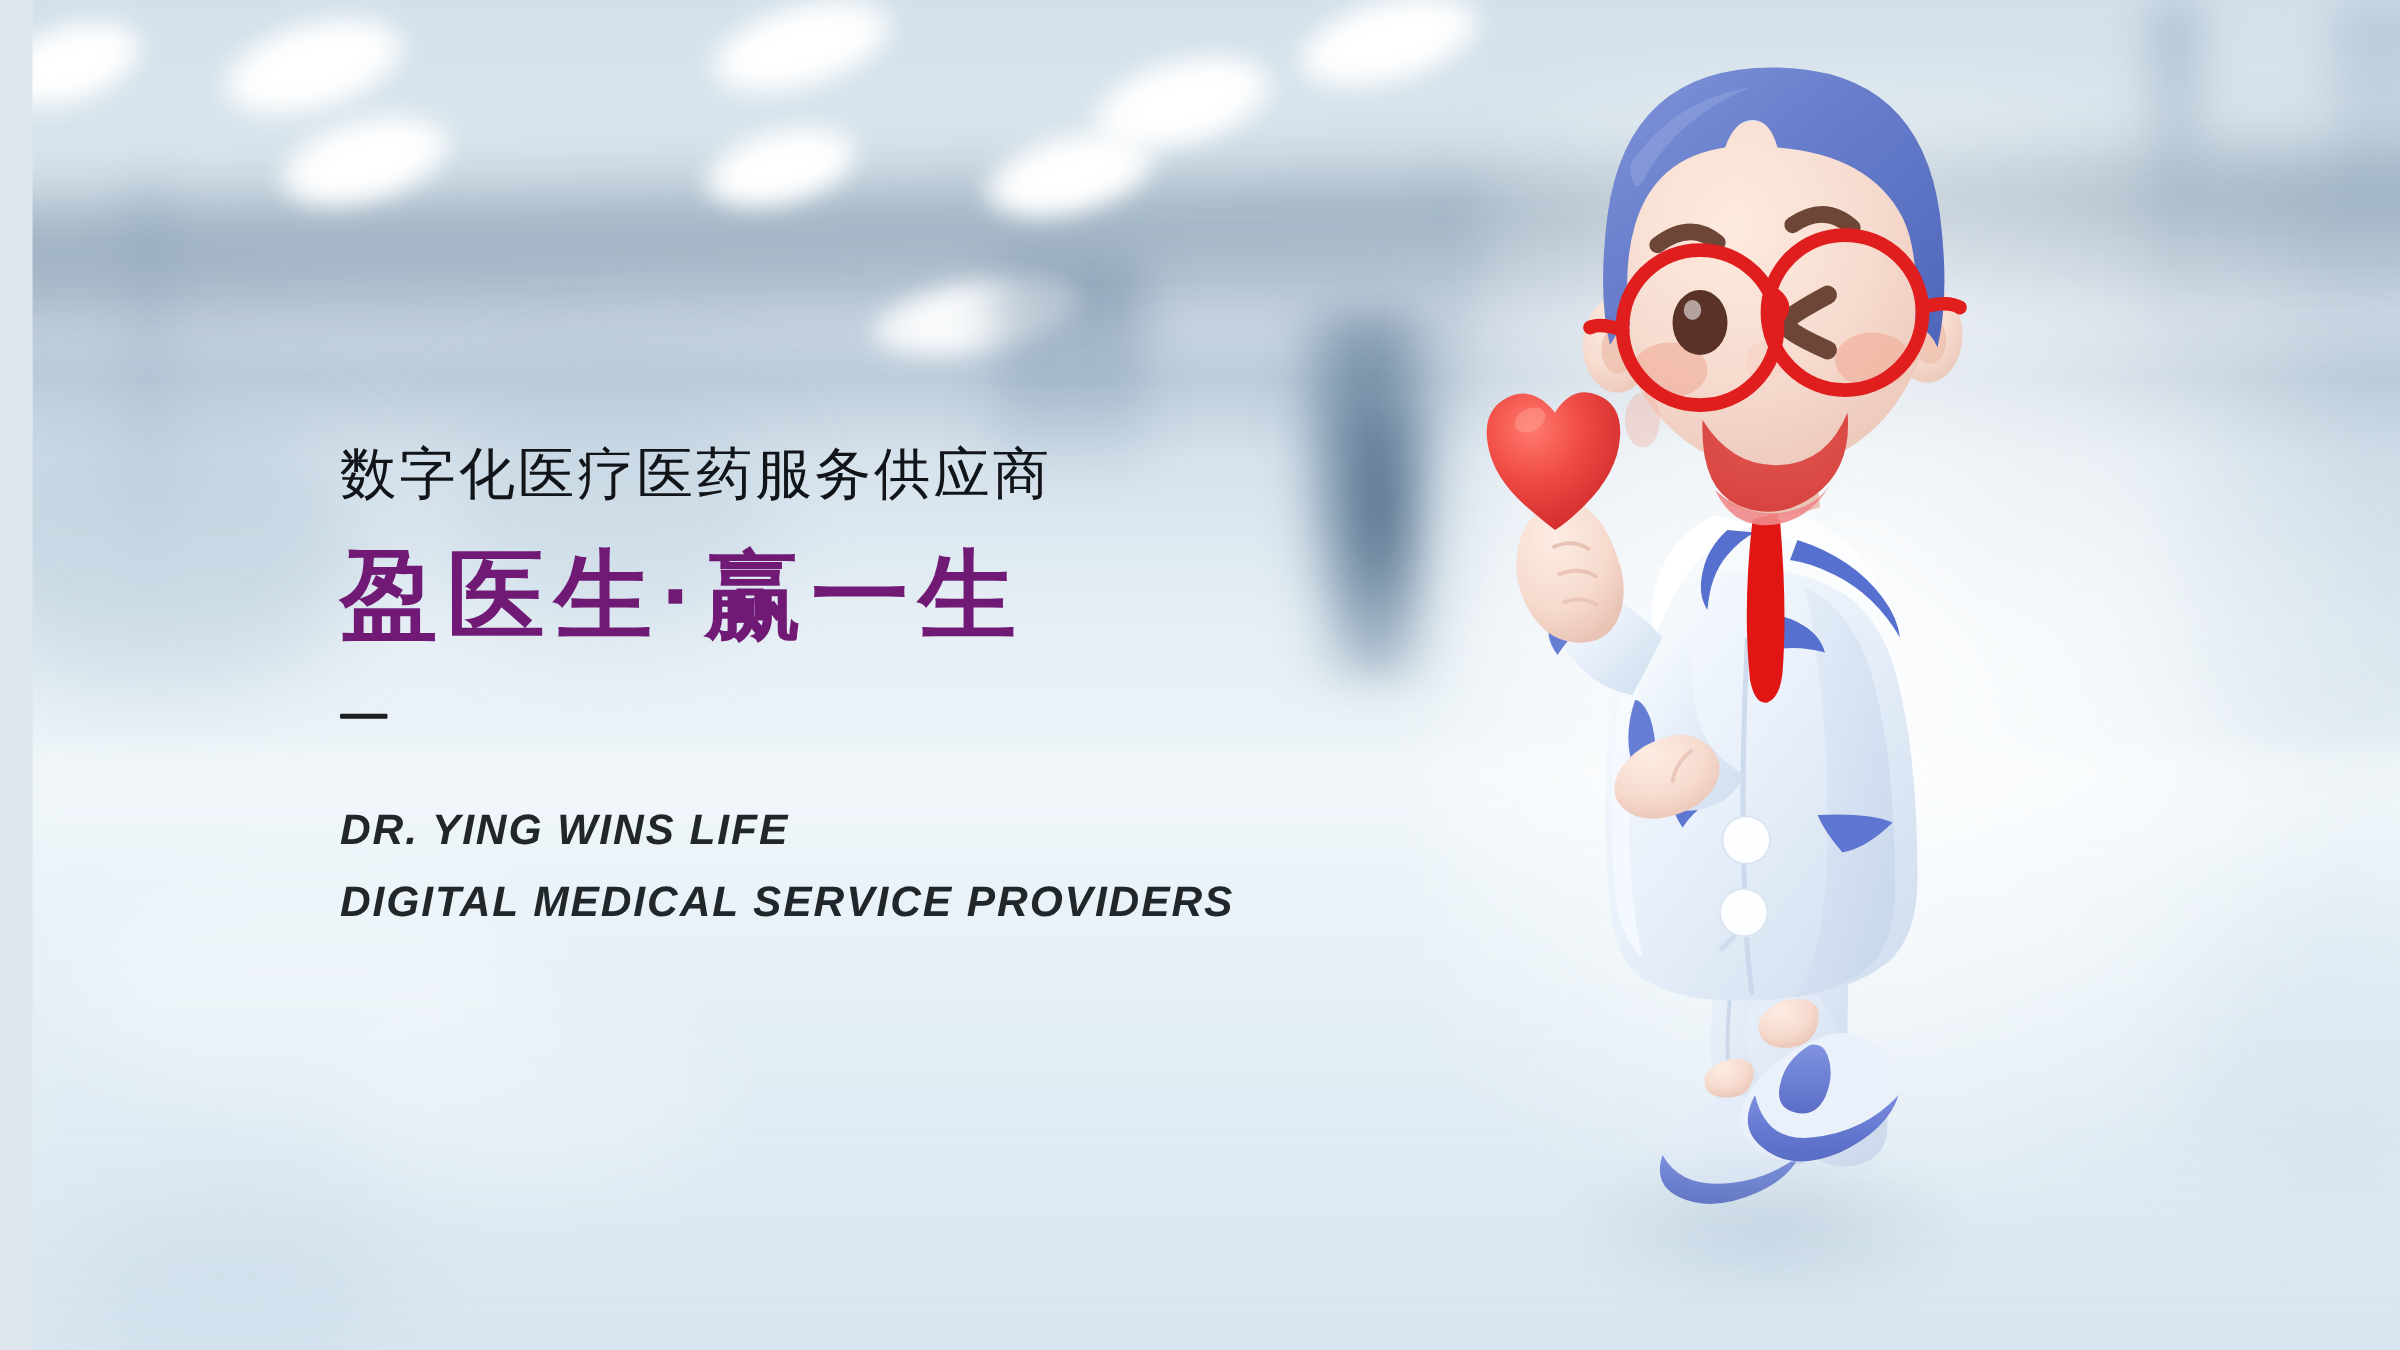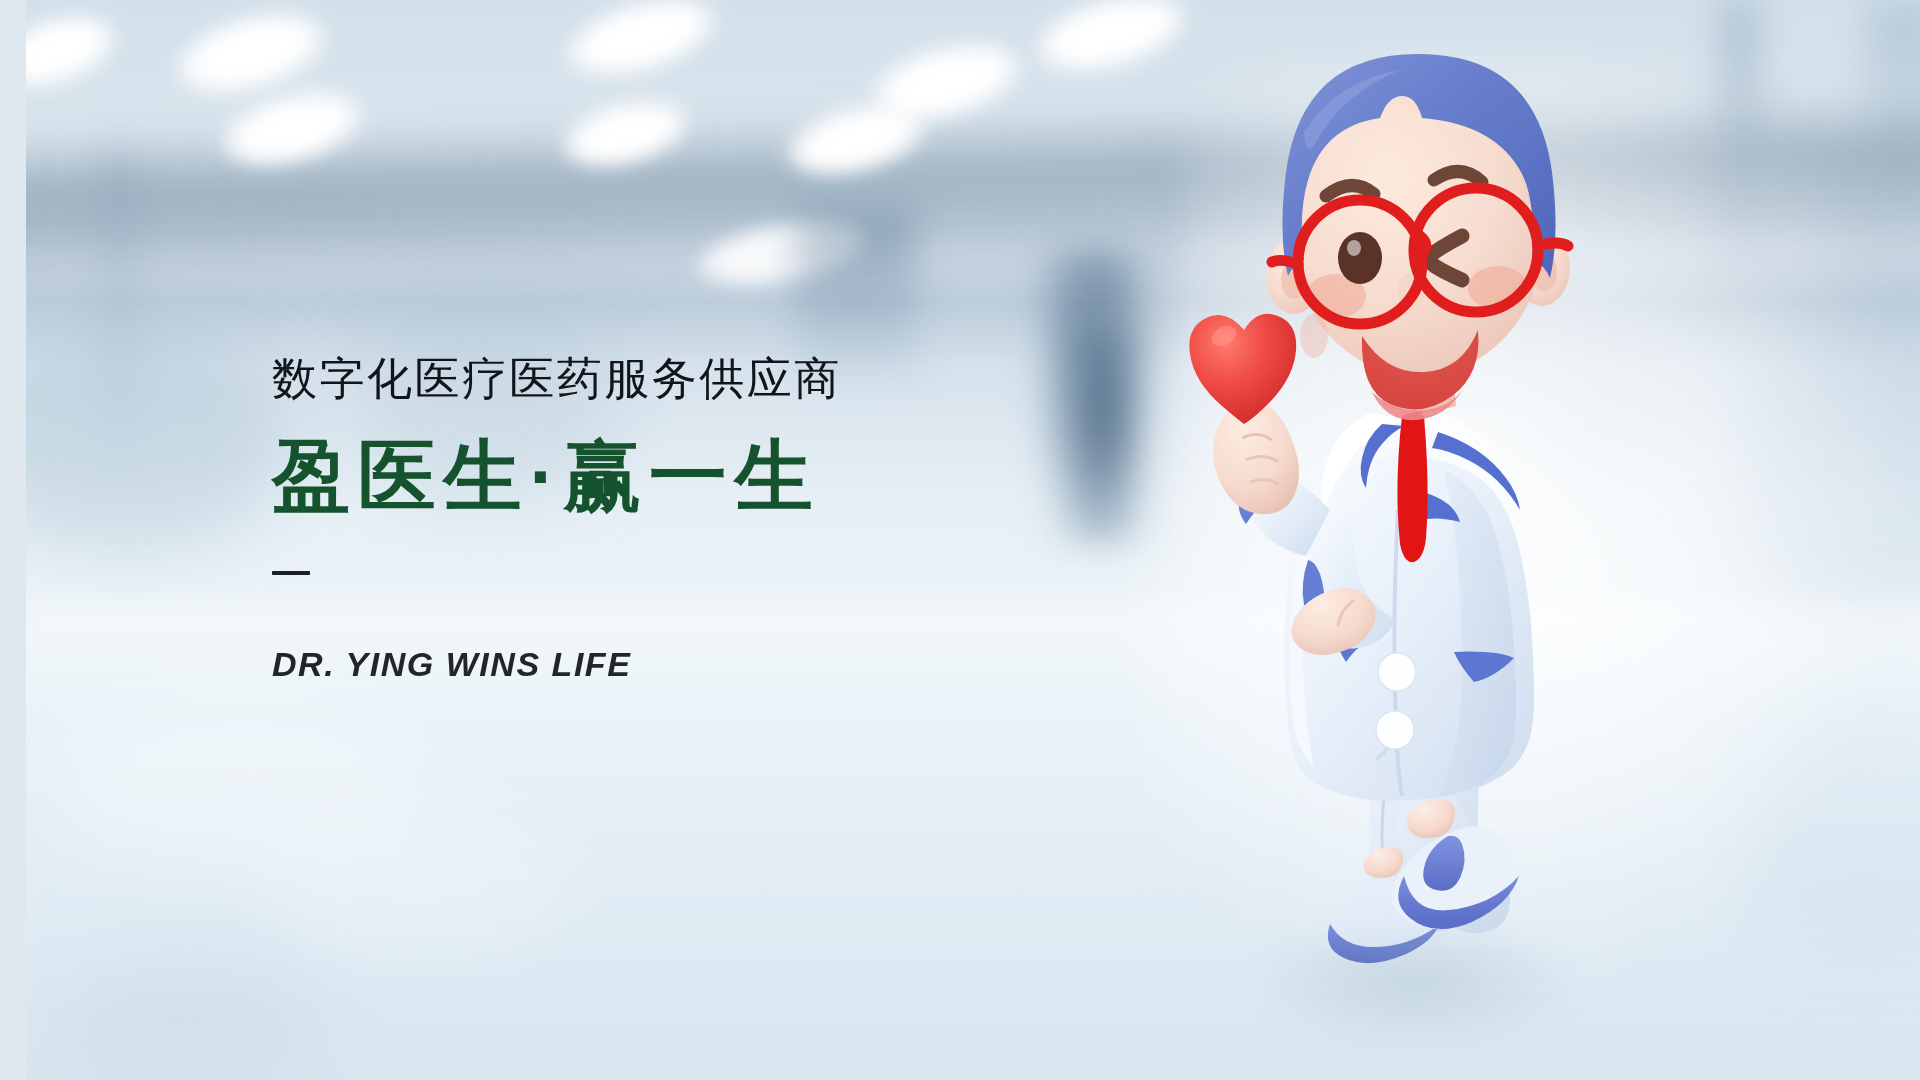--- a/index.html
+++ b/index.html
@@ -66,21 +66,21 @@
 
   
   .copy{position:absolute;left:246px;top:356px;width:760px;}
   .kicker{
     font-size:45px;line-height:1;letter-spacing:.055em;color:#111418;
     font-weight:400;white-space:nowrap;
   }
   .headline{
     margin-top:36px;
     font-size:78px;line-height:1;letter-spacing:.10em;
-    font-weight:700;color:#14532d;white-space:nowrap;
+    font-weight:700;color:#701a75;white-space:nowrap;
   }
   .rule{
     margin-top:56px;width:38px;height:4px;background:#1b1f24;border-radius:1px;
   }
   .sub{
     margin-top:60px;color:#21262b;font-style:italic;font-weight:600;
     font-size:34px;letter-spacing:.045em;line-height:1.72;white-space:nowrap;
   }
 
   
@@ -133,20 +133,21 @@
     <div class="floor"></div>
     <div class="glow"></div>
   </div>
 
   <div class="copy">
     <div class="kicker">数字化医疗医药服务供应商</div>
     <div class="headline">盈医生·赢一生</div>
     <div class="rule"></div>
     <div class="sub">
       <div>DR. YING WINS LIFE</div>
+      <div>DIGITAL MEDICAL SERVICE PROVIDERS</div>
     </div>
   </div>
 
   <div class="char">
     <div class="ch-shadow"></div>
 
     <svg width="480" height="1010" viewBox="0 0 480 1010">
       <defs>
         <linearGradient id="gHair" x1="0" y1="0" x2="1" y2="1">
           <stop offset="0%" stop-color="#8094d8"></stop>

